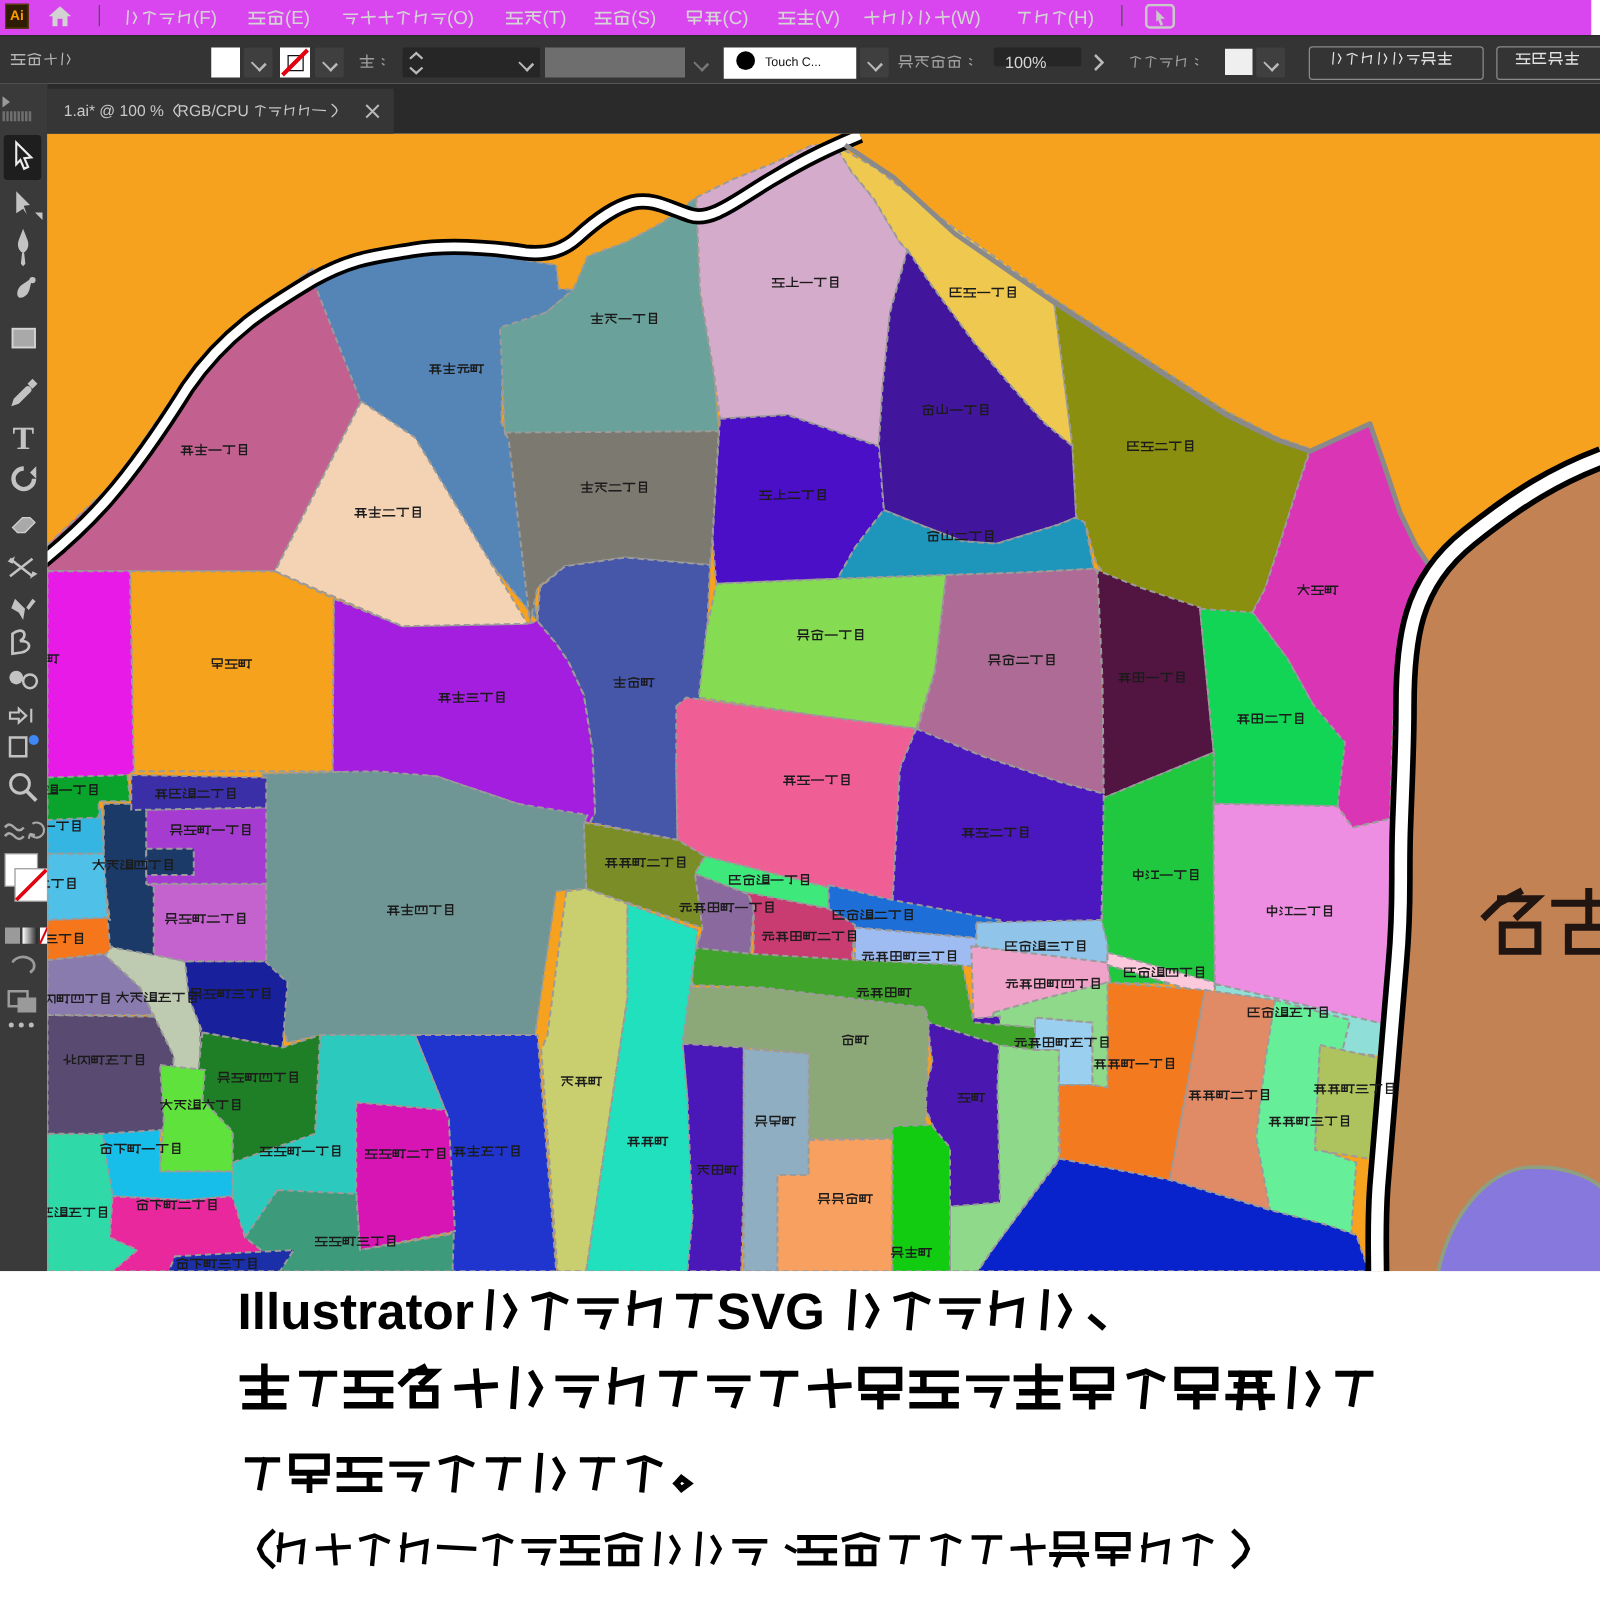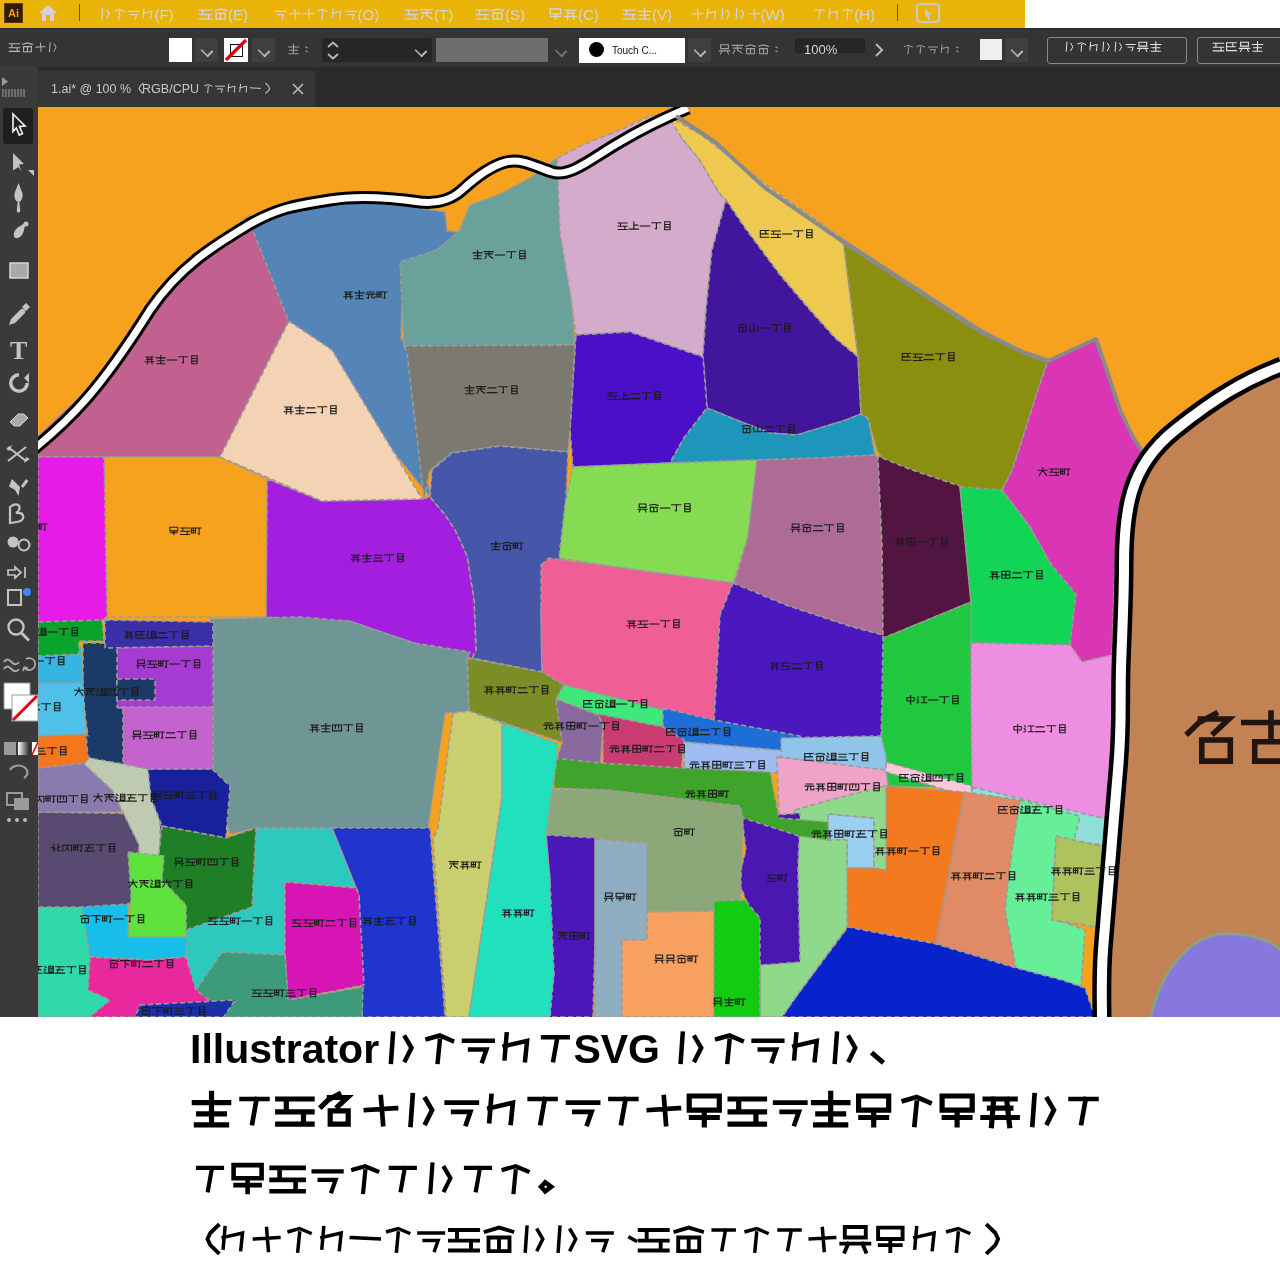--- a/index.html
+++ b/index.html
@@ -1,17 +1,17 @@
 <!DOCTYPE html>
 <html><head>
 <meta charset="utf-8">
 <style>
 html,body{margin:0;padding:0;width:1280px;height:1280px;background:#fff;overflow:hidden;}
 body{font-family:"Liberation Sans",sans-serif;position:relative;}
-#menubar{position:absolute;left:0;top:0;width:1025px;height:28px;background:#eab308;}
+#menubar{position:absolute;left:0;top:0;width:1253px;height:28px;background:#d946ef;padding-left:20px;}
 #ctrlbar{position:absolute;left:0;top:28px;width:1280px;height:39px;background:#343434;border-top:1px solid #2a2a2a;box-sizing:border-box;}
 #tabrow{position:absolute;left:0;top:67px;width:1280px;height:40px;background:#2a2a2a;}
 #tab{position:absolute;left:38px;top:4px;width:277px;height:36px;background:#363636;color:#c9c9c9;font-size:12.5px;line-height:36px;}
 #toolcol{position:absolute;left:0;top:67px;width:38px;height:950px;background:#3a3a3a;}
 .dotted{border-bottom:1px dotted #8a8a8a;padding-bottom:1px;}
 .chevbtn{position:absolute;width:23px;height:24px;background:#3f3f3f;border-radius:2px;}
 .chevbtn:after{content:"";position:absolute;left:6.5px;top:8px;width:8px;height:8px;border-right:2px solid #b9b9b9;border-bottom:2px solid #b9b9b9;transform:rotate(45deg) scale(1,0.8);transform-origin:center;}
 .swatch{position:absolute;background:#fff;}
 .field{position:absolute;background:#262626;border-radius:2px;}
 .btn{position:absolute;border:1px solid #8a8a8a;border-radius:3px;color:#e3e3e3;font-size:13px;text-align:center;}

